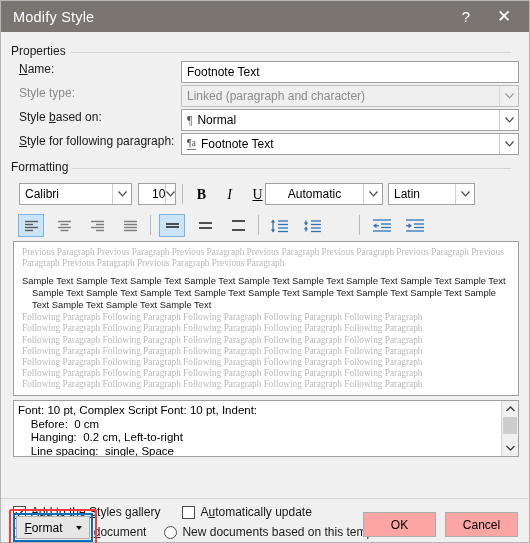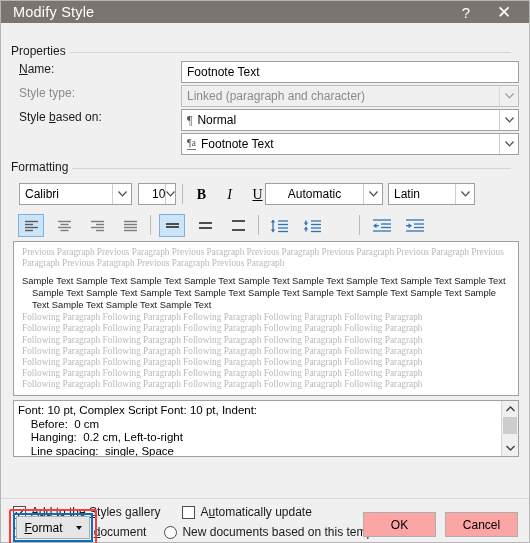--- a/index.html
+++ b/index.html
@@ -9,21 +9,21 @@
     font-family:"Liberation Sans", sans-serif;
     font-size:12px;
     background:#f0f0f0;
     color:#000;
     overflow:hidden;
   }
   .dialog { width:530px; height:543px; background:#f0f0f0; position:relative;
             border:1px solid #b5b5b5; }
 
   
-  .titlebar { height:22px; background:#7b7572; display:flex; align-items:center;
+  .titlebar { height:31px; background:#7b7572; display:flex; align-items:center;
               padding:0 6px 0 12px; }
   .title-text { color:#ffffff; font-size:14.5px; letter-spacing:.2px; flex:1; }
   .tb-btn { width:38px; height:34px; display:flex; align-items:center;
             justify-content:center; color:#fff; font-size:15px; cursor:default; }
   .tb-btn.close { font-size:17px; font-weight:300; }
 
   
   .group { position:absolute; }
   .group-label { font-size:12px; color:#1a1a1a; position:absolute;
                  background:#f0f0f0; padding:0 4px 0 0; left:10px; top:-1px; }
@@ -157,20 +157,23 @@
       <span class="sicon">¶</span>
       <span>Normal</span>
     </div>
     <div class="arrow">
       <svg width="9" height="6" viewBox="0 0 9 6">
           <path d="M0.5 0.5 L4.5 4.8 L8.5 0.5" fill="none" stroke="#4a4a4a" stroke-width="1.2"></path>
         </svg>
     </div>
   </div>
 
+  <div class="row" style="left:18px; top:133px;">
+    <div class="lbl"><u>S</u>tyle for following paragraph:</div>
+  </div>
   <div class="combo" style="position:absolute; left:180px; top:132px; width:338px;">
     <div class="val">
       <span class="sicon linked">¶a</span>
       <span>Footnote Text</span>
     </div>
     <div class="arrow">
       <svg width="9" height="6" viewBox="0 0 9 6">
           <path d="M0.5 0.5 L4.5 4.8 L8.5 0.5" fill="none" stroke="#4a4a4a" stroke-width="1.2"></path>
         </svg>
     </div>

